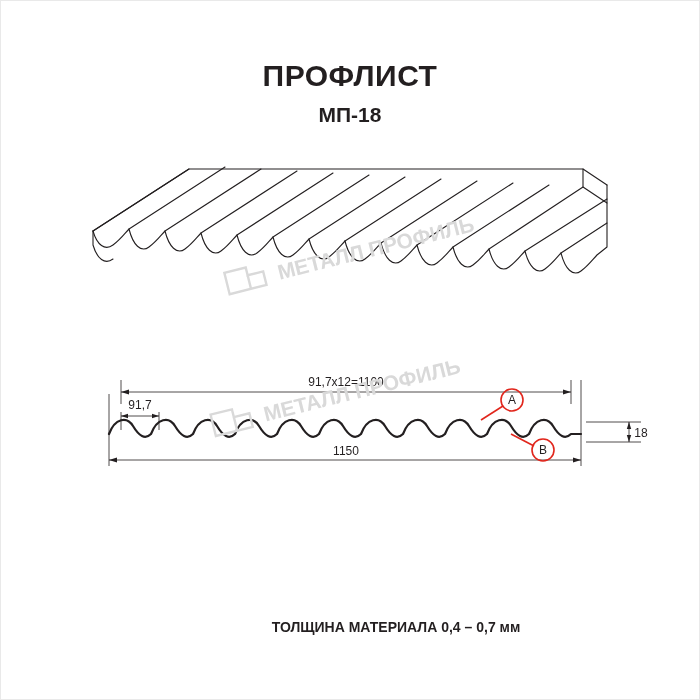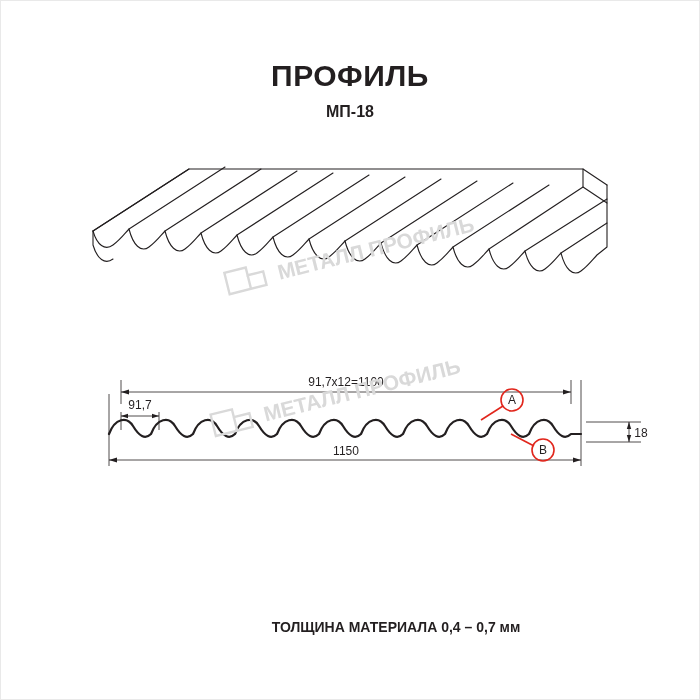--- a/index.html
+++ b/index.html
@@ -31,21 +31,21 @@
     font-weight: bold;
     letter-spacing: 0.5px;
     color: #231f20;
   }
   .subtitle {
     position: absolute;
     top: 102px;
     left: 0;
     width: 100%;
     text-align: center;
-    font-size: 16px;
+    font-size: 21px;
     font-weight: bold;
     color: #231f20;
   }
   .footer-note {
     position: absolute;
     top: 618px;
     left: 0;
     width: 100%;
     text-align: center;
     font-size: 14px;
@@ -83,21 +83,21 @@
     font-family: "Liberation Sans", sans-serif;
     font-size: 12px;
     fill: #231f20;
   }
 </style>
 </head>
 <body>
 
 <div class="page">
 
-  <div class="title">ПРОФИЛЬ</div>
+  <div class="title">ПРОФЛИСТ</div>
   <div class="subtitle">МП-18</div>
 
   <div class="iso-view">
     <svg width="560" height="160" viewBox="0 0 560 160">
       <g fill="none" stroke="#231f20" stroke-width="1.1" stroke-linejoin="round" stroke-linecap="round">
 
         <path d="M22 90 L118 28 L512 28 L536 44"></path>
 
         <path d="M536 44 L536 62 L512 46 L512 28"></path>
 

